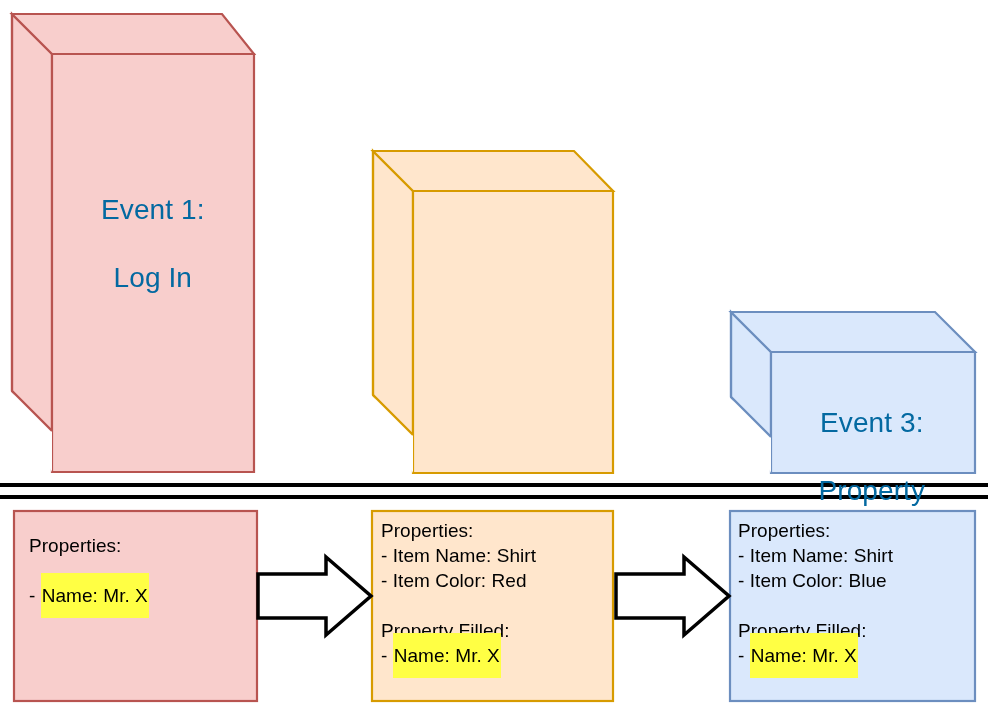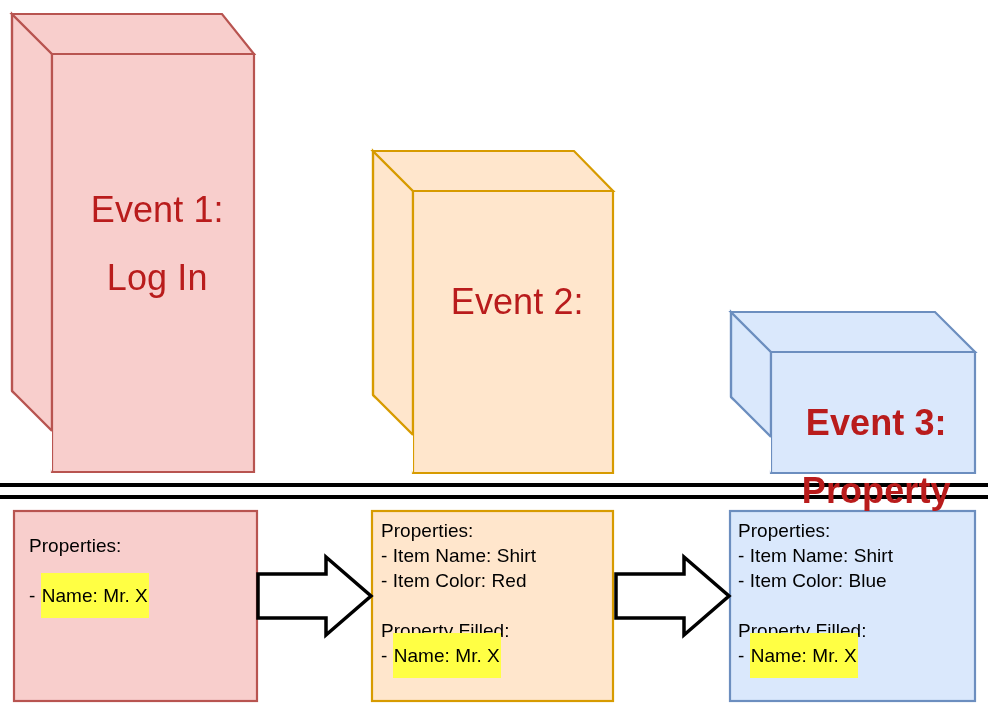--- a/index.html
+++ b/index.html
@@ -24,44 +24,44 @@
   }
   .svg-layer {
     position: absolute;
     left: 0; top: 0;
     width: 988px;
     height: 704px;
   }
   .cube-label {
     position: absolute;
     text-align: center;
-    font-size: 36px;
+    font-size: 28px;
     line-height: 34px;
-    color: #b91c1c;
+    color: #0369a1;
     white-space: pre;
     letter-spacing: 0.1px;
   }
   .prop-text {
     position: absolute;
     font-size: 19px;
     line-height: 25px;
     color: #000;
     white-space: pre;
     letter-spacing: 0.05px;
   }
   .prop-line { display: block; height: 25px; }
   .prop-line.blank { height: 25px; }
   .hl {
     background: #ffff44;
     padding: 12px 1px;
   }
   
   #label-event1 { left: 32px; top: 159px; width: 210px; }
   #label-event2 { left: 392px; top: 251px; width: 210px; }
-  #label-event3 { left: 750px; top: 372px; width: 212px; font-weight: bold; }
+  #label-event3 { left: 750px; top: 372px; width: 212px; }
   
   #props-1 { left: 29px; top: 533px; }
   #props-2 { left: 381px; top: 518px; }
   #props-3 { left: 738px; top: 518px; }
 </style>
 </head>
 <body>
 
 <div class="canvas">
 
@@ -113,21 +113,21 @@
 
     <polygon points="616,574 684,574 684,557 729,596 684,635 684,618 616,618" fill="#ffffff" stroke="#000000" stroke-width="3.5" stroke-linejoin="miter"></polygon>
   </svg>
 
   <div class="cube-label" id="label-event1">
     <span>Event 1:</span><br>
     <span>Log In</span>
   </div>
 
   <div class="cube-label" id="label-event2">
-    <span>Event 2:</span><br>
+    <br>
   </div>
 
   <div class="cube-label" id="label-event3">
     <span>Event 3:</span><br>
     <span>Property</span>
   </div>
 
   <div class="prop-text" id="props-1"><span class="prop-line"><span>Properties:</span></span><span class="prop-line blank">&nbsp;</span><span class="prop-line"><span>- </span><span class="hl">Name: Mr. X</span></span></div>
 
   <div class="prop-text" id="props-2"><span class="prop-line"><span>Properties:</span></span><span class="prop-line"><span>- </span><span>Item Name: Shirt</span></span><span class="prop-line"><span>- </span><span>Item Color: Red</span></span><span class="prop-line blank">&nbsp;</span><span class="prop-line"><span>Property Filled:</span></span><span class="prop-line"><span>- </span><span class="hl">Name: Mr. X</span></span></div>

